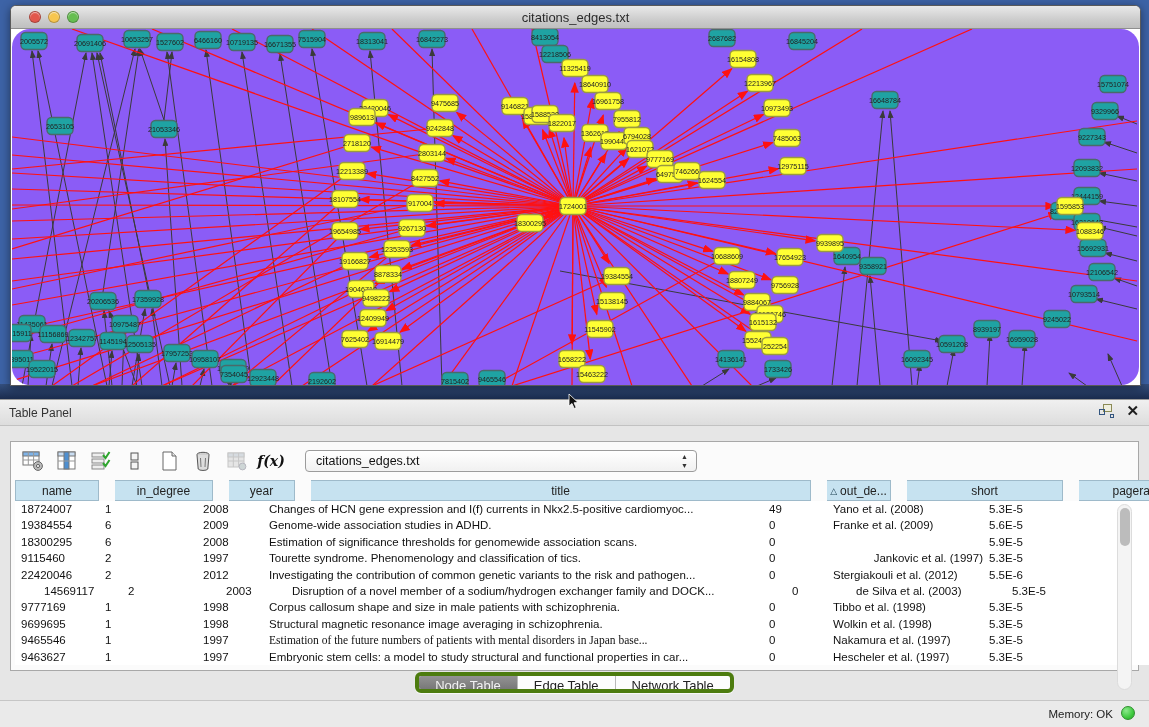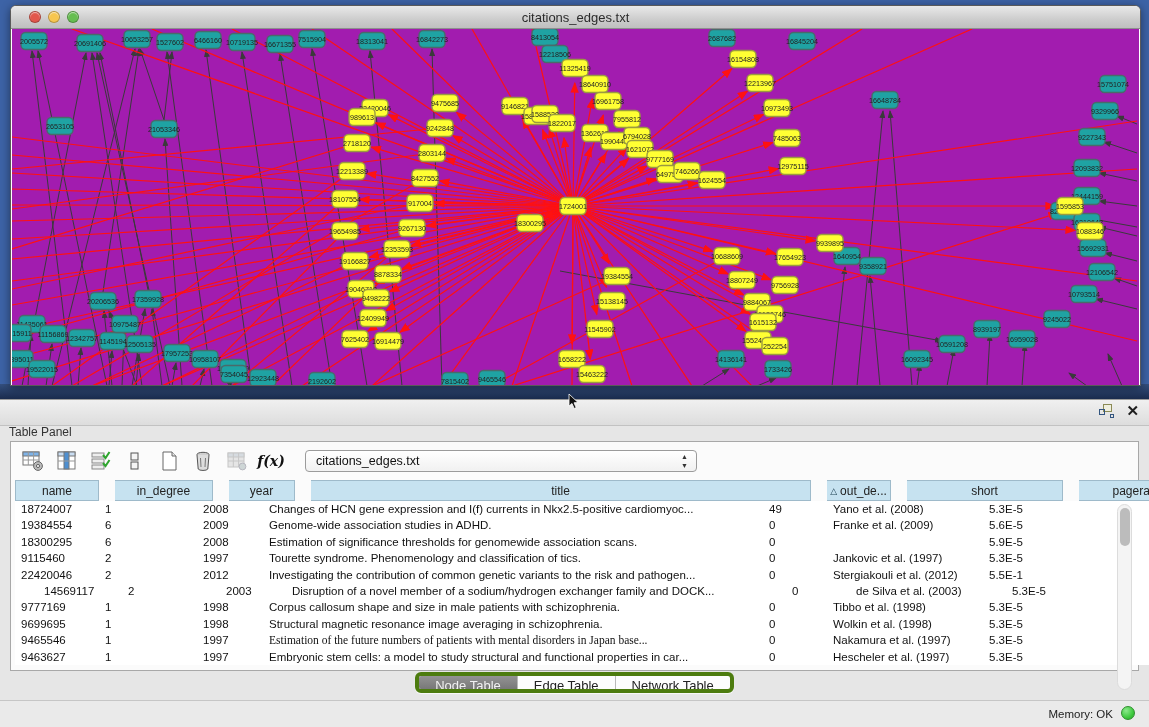--- a/index.html
+++ b/index.html
@@ -12,26 +12,26 @@
     background:#fff; border:1px solid #5a5a5a; border-radius:6px 6px 0 0;
     box-shadow:0 2px 10px rgba(0,0,0,.45); }
   .titlebar { position:relative; height:23px; border-radius:5px 5px 0 0;
     background:linear-gradient(#E9E9E9,#CDCDCD 60%,#BFBFBF); border-bottom:1px solid #8e8e8e; }
   .titlebar .title { position:absolute; left:0; right:0; top:4px; text-align:center;
     font-size:13px; color:#2c2c2c; }
   .lights { position:absolute; left:18px; top:5px; display:flex; gap:7px; }
   .light { width:12px; height:12px; border-radius:50%; border:1px solid rgba(0,0,0,.25);
     box-shadow:inset 0 1px 1px rgba(255,255,255,.6); }
   .light.red { background:#E2574C; } .light.yellow { background:#F7C64F; } .light.green { background:#66BE51; }
-  #graph-wrap { position:absolute; left:1px; right:1px; top:23px; bottom:0; background:#a21caf; overflow:hidden; }
+  #graph-wrap { position:absolute; left:1px; right:1px; top:23px; bottom:0; background:#8b5cf6; overflow:hidden;border-radius:18px; }
 
   
   #table-panel { position:absolute; left:0; right:0; top:399px; bottom:0; background:#E6E6E6; border-top:1px solid #9a9a9a; }
   .panel-header { position:relative; height:26px; background:linear-gradient(#F0F0F0,#DDDDDD); border-bottom:1px solid #c2c2c2; }
-  .panel-header .ph-title { position:absolute; left:9px; top:6px; font-size:12px; color:#333;margin-top:19px; }
+  .panel-header .ph-title { position:absolute; left:9px; top:6px; font-size:12px; color:#333; }
   .ph-icons { position:absolute; right:10px; top:4px; display:flex; gap:12px; align-items:center; }
   .float-icon { position:relative; width:15px; height:14px; }
   .float-icon .sq1 { position:absolute; left:4px; top:0; width:9px; height:8px; border:1px solid #8a8a55; background:#efefdf; }
   .float-icon .sq2 { position:absolute; left:0; top:5px; width:6px; height:6px; border:1px solid #33557f; }
   .float-icon .sq3 { position:absolute; right:0; bottom:0; width:4px; height:4px; border:1px solid #33557f; }
   .close-icon { font-size:15px; font-weight:bold; color:#1e1e1e; line-height:14px; cursor:default; }
 
   .content-box { position:absolute; left:10px; top:41px; width:1129px; height:230px;
     background:#FBFBFB; border:1px solid #A8A8A8; }
   .tp-toolbar { position:absolute; left:0; right:0; top:0; height:38px; display:flex; align-items:center; gap:10px; padding-left:10px; }
@@ -850,31 +850,31 @@
               <div class="td" style="width: 64px;">0</div>
               <div class="td" style="width: 156px; margin-top: 20px;">Dudbridge et al. (2008)</div>
               <div class="td" style="width: 118px;">5.9E-5</div>
             </div>
             <div class="tr">
               <div class="td" style="width: 84px;">9115460</div>
               <div class="td" style="width: 98px;">2</div>
               <div class="td" style="width: 66px;">1997</div>
               <div class="td" style="width: 500px;">Tourette syndrome. Phenomenology and classification of tics.</div>
               <div class="td" style="width: 64px;">0</div>
-              <div class="td" style="width: 156px;">Jankovic et al. (1997)</div>
+              <div class="td" style="width: 156px; text-align: right;">Jankovic et al. (1997)</div>
               <div class="td" style="width: 118px;">5.3E-5</div>
             </div>
             <div class="tr">
               <div class="td" style="width: 84px;">22420046</div>
               <div class="td" style="width: 98px;">2</div>
               <div class="td" style="width: 66px;">2012</div>
               <div class="td" style="width: 500px;">Investigating the contribution of common genetic variants to the risk and pathogen...</div>
               <div class="td" style="width: 64px;">0</div>
               <div class="td" style="width: 156px;">Stergiakouli et al. (2012)</div>
-              <div class="td" style="width: 118px;">5.5E-1</div>
+              <div class="td" style="width: 118px;">5.5E-6</div>
             </div>
             <div class="tr">
               <div class="td" style="width: 84px; margin-left: 23px;">14569117</div>
               <div class="td" style="width: 98px;">2</div>
               <div class="td" style="width: 66px;">2003</div>
               <div class="td" style="width: 500px;">Disruption of a novel member of a sodium/hydrogen exchanger family and DOCK...</div>
               <div class="td" style="width: 64px;">0</div>
               <div class="td" style="width: 156px;">de Silva et al. (2003)</div>
               <div class="td" style="width: 118px;">5.3E-5</div>
             </div>

